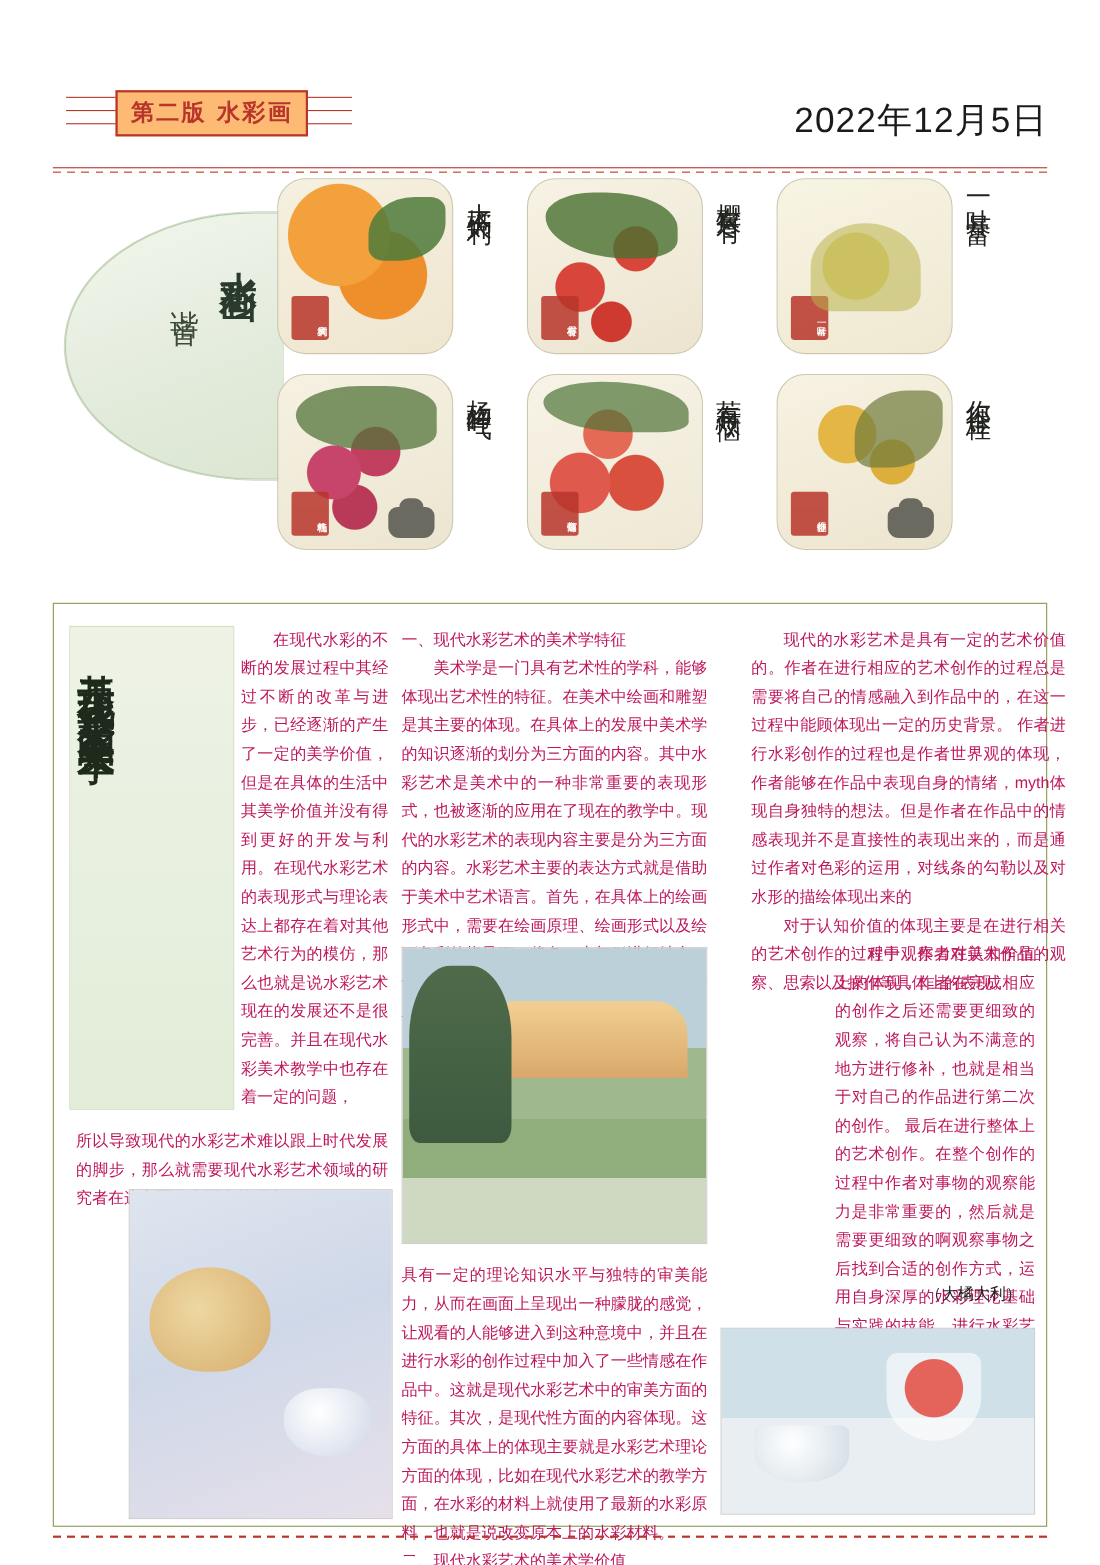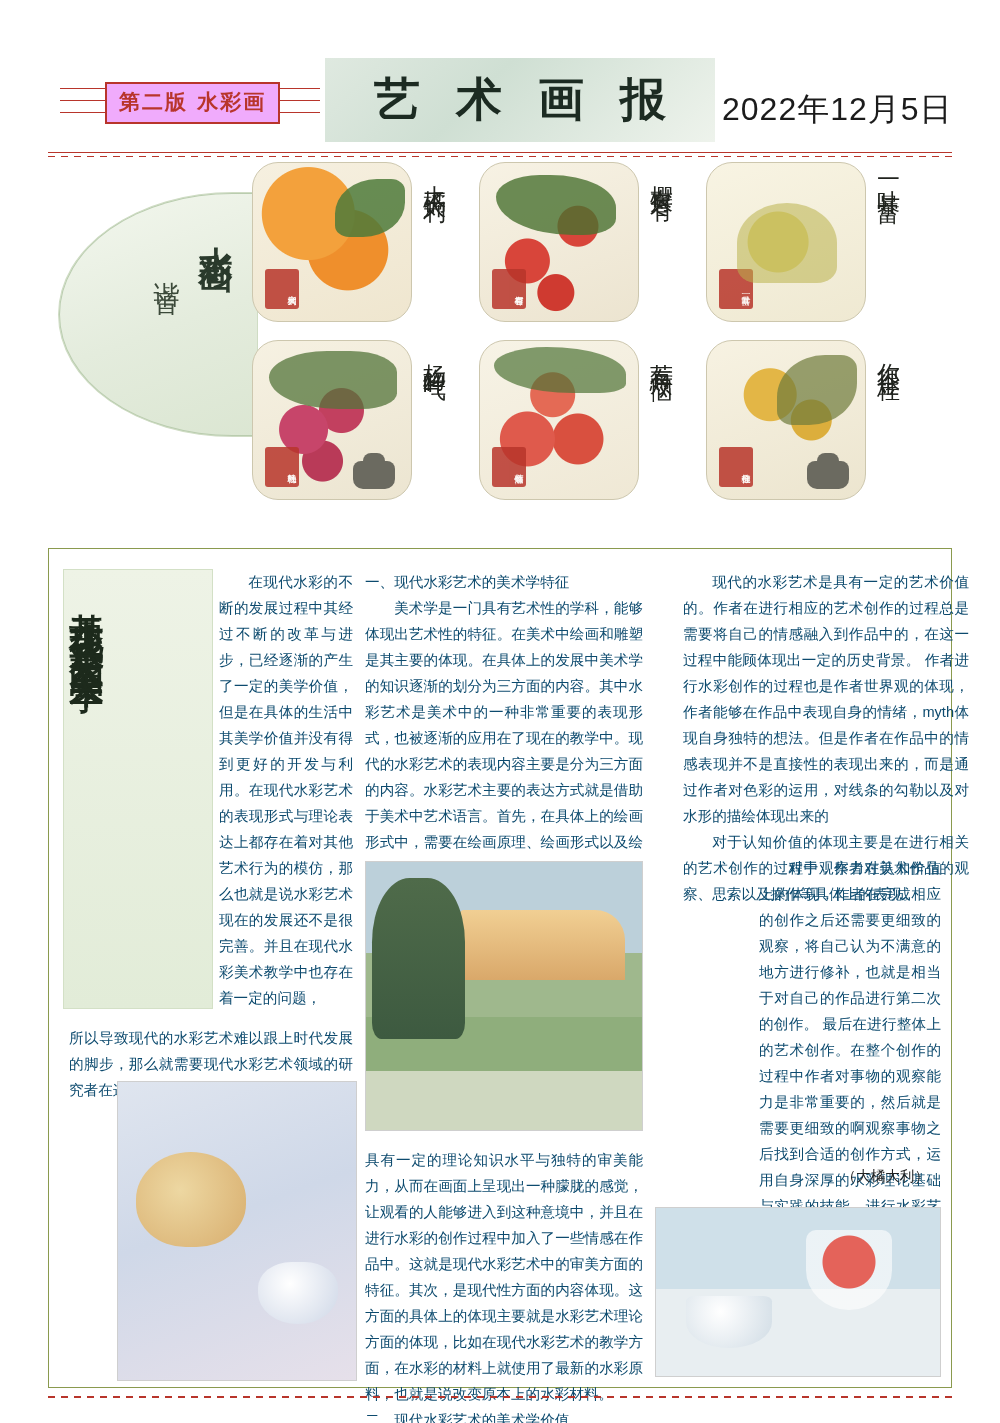--- a/index.html
+++ b/index.html
@@ -17,21 +17,21 @@
   .header { position:relative; height:150px; }
   .edition-badge {
     position:absolute; left:105px; top:82px;
     border:2px solid #b8352b;
     padding:4px 12px 6px 12px;
     color:#b8352b;
     font-size:21px;
     letter-spacing:2px;
     font-family:"DejaVu Serif", serif;
     font-weight:bold;
-    background:#f0abfc;
+    background:#fdba74;
     white-space:nowrap;
   }
   .edition-rules {
     position:absolute; left:60px; top:88px; width:260px; height:28px;
   }
   .edition-rules div { height:1px; background:#b8352b; margin-bottom:11px; }
   .masthead-box {
     position:absolute; left:325px; top:58px; width:390px; height:84px;
     background:linear-gradient(135deg,#dfe9e0 0%, #cfdfd3 40%, #eef3ec 100%);
     display:flex; align-items:center; justify-content:center;
@@ -147,21 +147,21 @@
   .headline-text {
     writing-mode:vertical-rl;
     font-family:"DejaVu Serif", serif;
     font-size:34px; font-weight:bold; letter-spacing:6px;
     color:#1d2a1c;
     padding:16px 10px 0 0;
     height:100%;
     text-align:left;
   }
 
-  .col { position:absolute; font-size:14.6px; line-height:26px; text-align:justify; color:#0c4a6e; }
+  .col { position:absolute; font-size:14.6px; line-height:26px; text-align:justify; color:#be185d; }
   .col p { margin:0; }
   .col p.indent { text-indent:2em; }
 
   .c1 { left:160px; top:10px; width:134px; }
   .c1b { left:10px; top:466px; width:284px; }
   .c2 { left:306px; top:10px; width:278px; }
   .c2b { left:306px; top:588px; width:278px; }
   .c3 { left:624px; top:10px; width:286px; }
   .c3b { left:700px; top:296px; width:182px; }
 
@@ -225,23 +225,20 @@
 </head>
 <body>
 
 <div class="header">
   <div class="edition-rules">
     <div></div>
       <div></div>
       <div></div>
   </div>
   <div class="edition-badge">第二版 水彩画</div>
-  <div class="masthead-box">
-    <div class="masthead-title">艺 术 画 报</div>
-  </div>
   <div class="issue-date">2022年12月5日</div>
   <div class="top-divider">
     <div class="dline"></div>
     <div class="dash"></div>
   </div>
 </div>
 
 <div class="gallery-wrap">
 
   <div class="fan">

